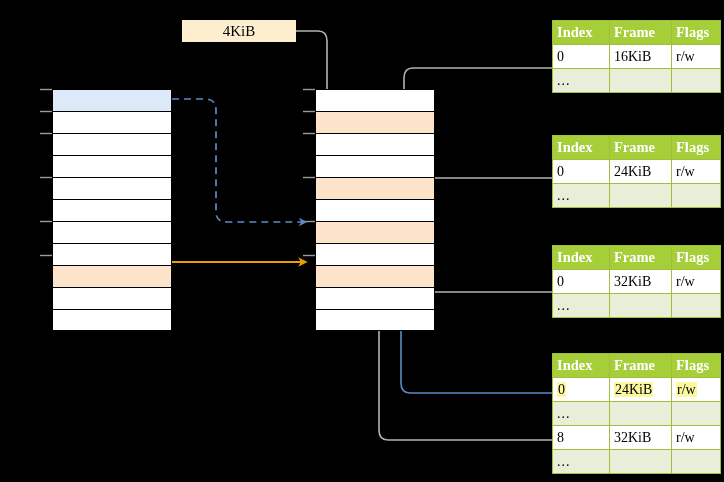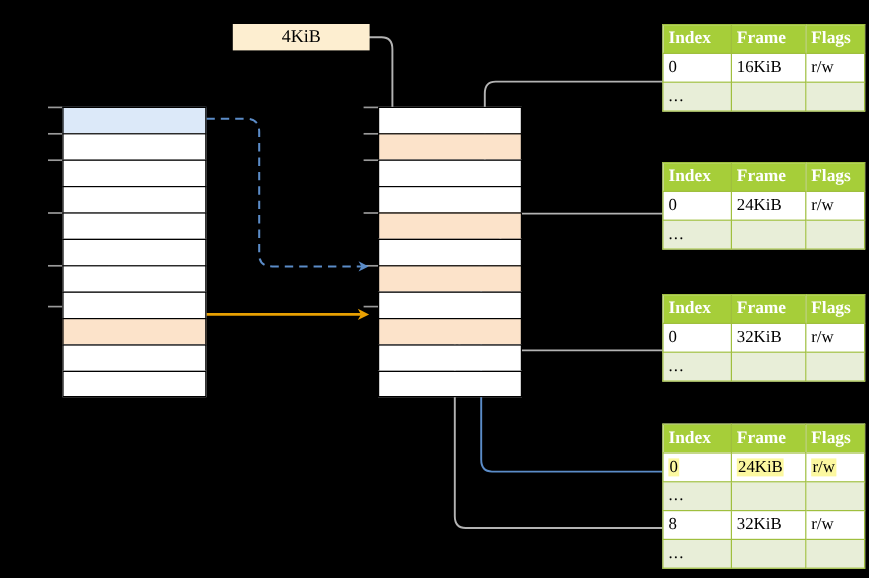--- a/index.html
+++ b/index.html
@@ -135,21 +135,21 @@
 
     <path d="M552,440 L388,440 Q379,440 379,430 L379,272" fill="none" stroke="#b3b3b3" stroke-width="1.6" marker-end="url(#mk-gray-up)"></path>
 
     <path d="M552,393 L410,393 Q401,393 401,383 L401,222" fill="none" stroke="#5b8cc8" stroke-width="1.6" marker-end="url(#mk-blue)"></path>
 
     <path d="M172,99 L205,99 Q216,99 216,110 L216,212 Q216,222 227,222 L303,222" fill="none" stroke="#5b8cc8" stroke-width="1.7" stroke-dasharray="7 5" marker-end="url(#mk-blue-d)"></path>
 
     <path d="M172,262 L303,262" fill="none" stroke="#e8a002" stroke-width="2.2" marker-end="url(#mk-orange)"></path>
   </svg>
 
-  <div class="tagbox" style="left:194px; top:20px; width:114px; height:22px;">
+  <div class="tagbox" style="left:182px; top:20px; width:114px; height:22px;">
     <span>4KiB</span>
   </div>
 
   <div class="col" style="left: 52px; top: 89px; width: 120px; height: 243px;">
       <div class="cell blue" style="height: 22px;"></div>
       <div class="cell" style="height: 22px;"></div>
       <div class="cell" style="height: 22px;"></div>
       <div class="cell" style="height: 22px;"></div>
       <div class="cell" style="height: 22px;"></div>
       <div class="cell" style="height: 22px;"></div>

